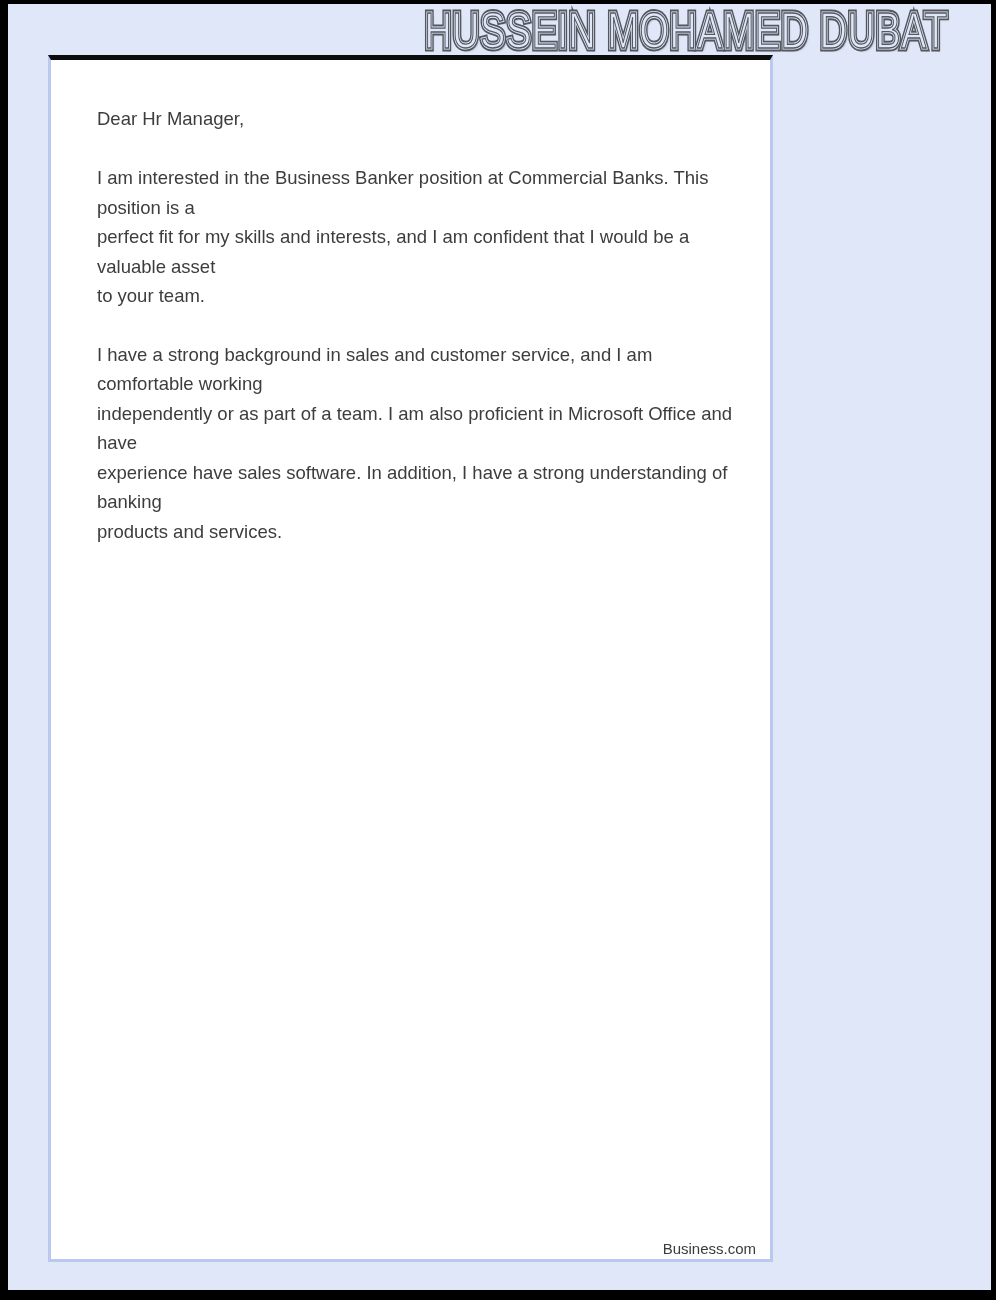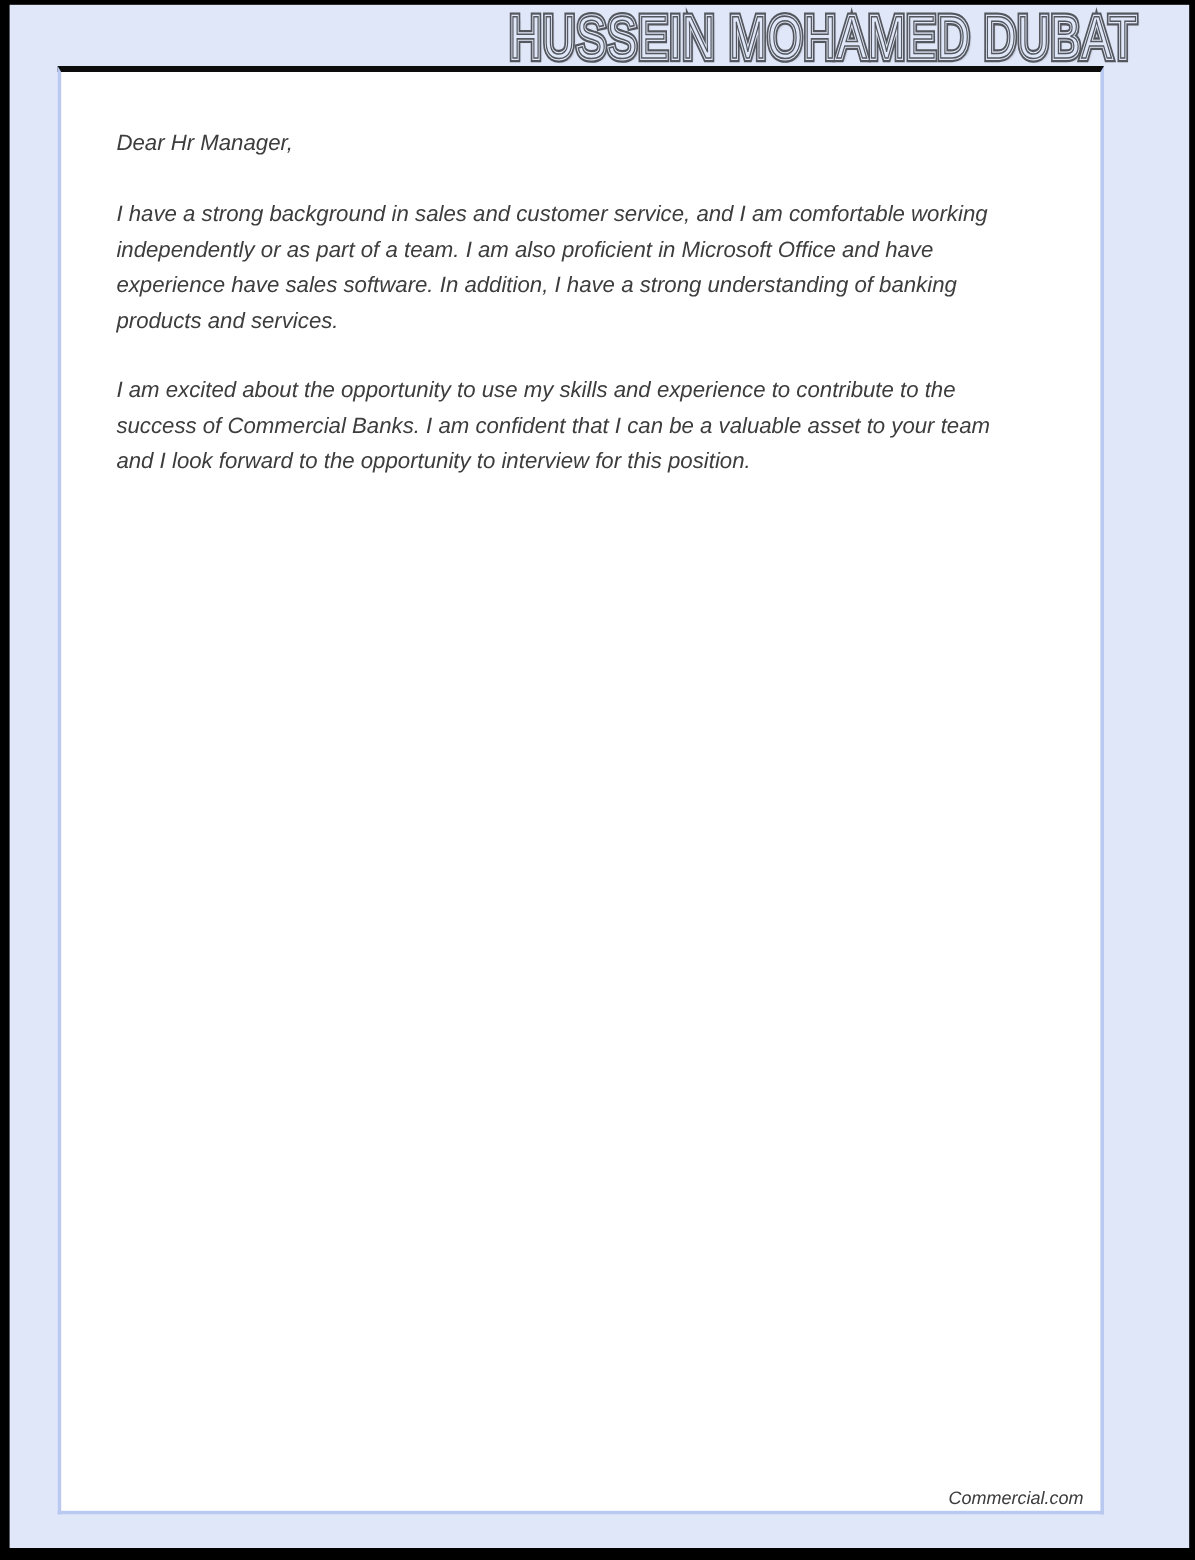--- a/index.html
+++ b/index.html
@@ -45,29 +45,28 @@
     color: var(--bg, #e0e7f9);
   }
   .name-layer-c {
     -webkit-text-stroke: 1.3px var(--outline, #54575d);
     color: transparent;
   }
   
   .page {
     position: absolute;
     left: 40px; top: 51px;
-    width: 872px; height: 1207px;
+    width: 725px; height: 1207px;
     box-sizing: border-box;
     background: #fff;
     border-top: 5px solid #0c0c0c;
     border-left: 3px solid var(--page-border, #b9c9f0);
     border-right: 3px solid var(--page-border, #b9c9f0);
     border-bottom: 3px solid var(--page-border, #b9c9f0);
     padding: 44px 20px 0 46px;
-    font-style: italic;
   }
   .page p { margin: 0; }
   .greeting {
     font-size: 18.5px;
     line-height: 30px;
     color: var(--text, #3d3d3d);
     margin-bottom: 29px !important;
   }
   .para {
     font-size: 18.5px;
@@ -97,23 +96,23 @@
   <div class="header-wrap">
     <div class="name-stack">
       <span class="name-layer-a">HUSSEIN MOHAMED DUBAT</span>
       <span class="name-layer-b">HUSSEIN MOHAMED DUBAT</span>
       <span class="name-layer-c">HUSSEIN MOHAMED DUBAT</span>
     </div>
   </div>
 
   <div class="page">
     <p class="greeting">Dear Hr Manager,</p>
+    <p class="para">I am interested in the Business Banker position at Commercial Banks. This position is a
+perfect fit for my skills and interests, and I am confident that I would be a valuable asset
+to your team.</p>
     <p class="para">I have a strong background in sales and customer service, and I am comfortable working
 independently or as part of a team. I am also proficient in Microsoft Office and have
 experience have sales software. In addition, I have a strong understanding of banking
 products and services.</p>
-    <p class="para">I am excited about the opportunity to use my skills and experience to contribute to the
-success of Commercial Banks. I am confident that I can be a valuable asset to your team
-and I look forward to the opportunity to interview for this position.</p>
-    <div class="brand">Commercial.com</div>
+    <div class="brand">Business.com</div>
   </div>
 
 </div>
 
 </body></html>

